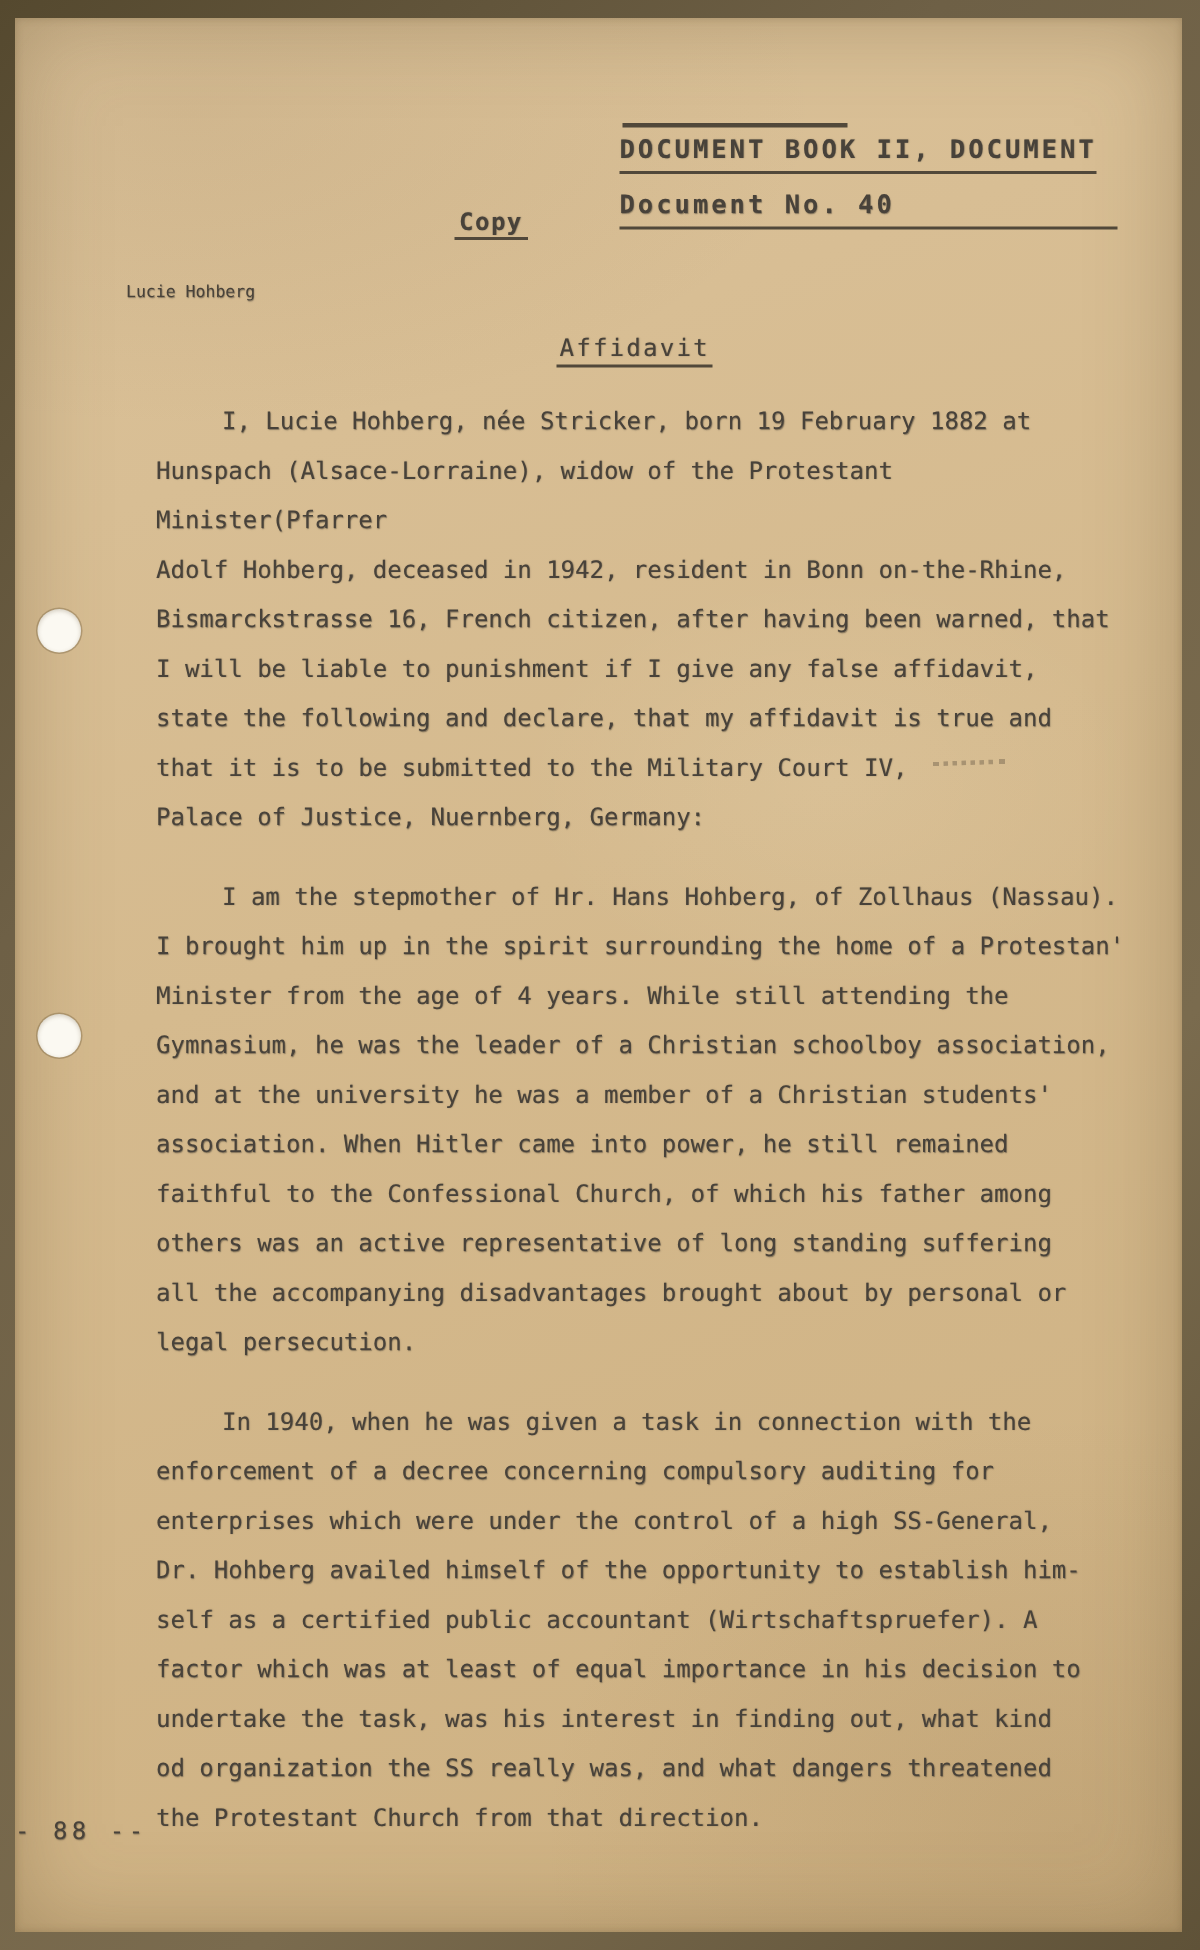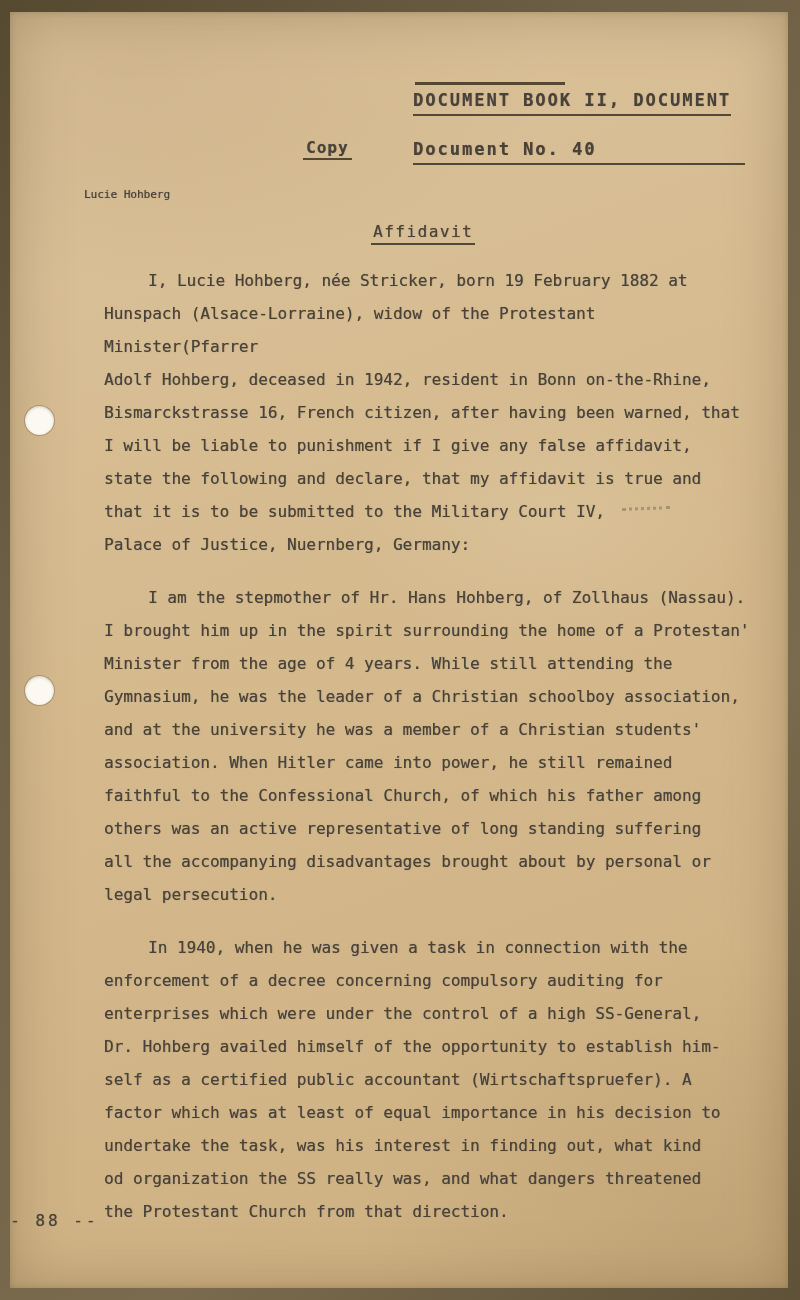--- a/index.html
+++ b/index.html
@@ -25,21 +25,21 @@
     color: var(--ink,#48423a);
   }
   .typewriter { text-shadow: 0.4px 0.4px 0.8px rgba(60,54,45,0.55); }
 
   .header {
     position:absolute; left:403px; top:70px; width:332px;
     font-size:17px; font-weight:bold; letter-spacing:2px; line-height:24px;
   }
   .stray-line { width:150px; border-top:3px solid rgba(58,52,42,0.85); margin-bottom:3px; margin-left:2px; }
   .header-line1 { display:inline-block; border-bottom:2.5px solid rgba(58,52,42,0.85); padding-bottom:2px; }
-  .header-line2-row { border-bottom:2.5px solid rgba(58,52,42,0.85); padding-bottom:2px; margin-top:21px; width:100%; }
+  .header-line2-row { border-bottom:2.5px solid rgba(58,52,42,0.85); padding-bottom:2px; margin-top:9px; width:100%; }
 
   .copy-label {
     position:absolute; left:293px; top:126px;
     font-size:16px; font-weight:bold; letter-spacing:1px;
     border-bottom:2px solid rgba(58,52,42,0.85); padding:0 3px 1px;
   }
   .author-name { position:absolute; left:74px; top:176px; font-size:11px; }
   .affidavit-title {
     position:absolute; left:333px; top:210px;
     font-size:16px; letter-spacing:1.5px;

